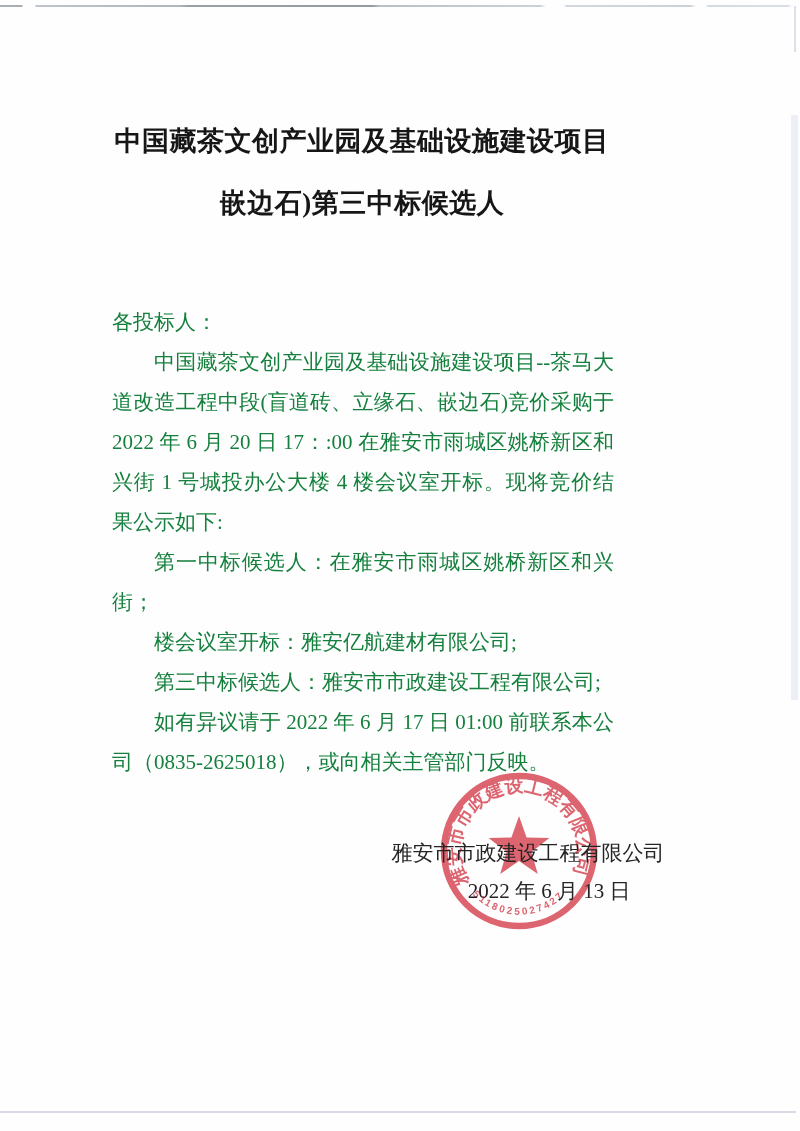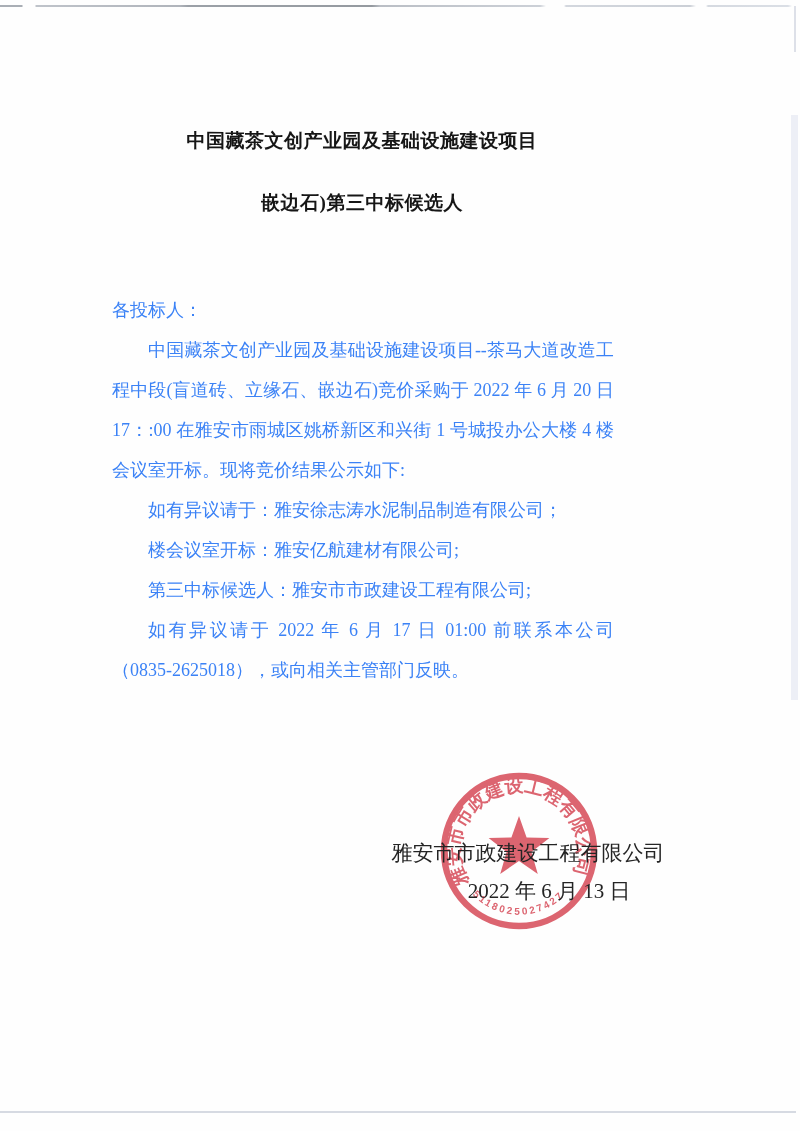--- a/index.html
+++ b/index.html
@@ -31,30 +31,30 @@
     position:absolute; top:115px; right:2px; width:7px; height:585px;
     background:#edeff6;
   }
   .artifact-right-line {
     position:absolute; top:6px; right:4px; width:2px; height:46px;
     background:#dde0e8;
   }
   
   .title-block {
     position:absolute; left:100px; top:110px; width:524px;
-    font-size:19px; font-weight:bold; color:#161616;
+    font-size:27px; font-weight:bold; color:#161616;
     text-align:center; line-height:62px;
     letter-spacing:.5px;
   }
   
   .body-block {
-    position:absolute; left:112px; top:290px; width:502px;
-    font-size:18px; line-height:40px;
+    position:absolute; left:112px; top:302px; width:502px;
+    font-size:21px; line-height:40px;
     text-align:justify; text-justify:inter-character;
-    color:#3b82f6; z-index:2;
+    color:#15803d; z-index:2;
   }
   .indent { text-indent:2em; }
   
   .signature-block {
     position:absolute; left:383px; top:834px; width:290px;
     font-size:21px; line-height:38px; text-align:center;
     color:#242424; z-index:2;
   }
   .signature-date { margin-left:42px; }
   
@@ -75,21 +75,21 @@
   <div class="artifact-right-line"></div>
 
   <div class="title-block">
     <div>中国藏茶文创产业园及基础设施建设项目</div>
     <div>嵌边石)第三中标候选人</div>
   </div>
 
   <div class="body-block">
     <div>各投标人：</div>
     <div class="indent">中国藏茶文创产业园及基础设施建设项目--茶马大道改造工程中段(盲道砖、立缘石、嵌边石)竞价采购于 2022 年 6 月 20 日 17：:00 在雅安市雨城区姚桥新区和兴街 1 号城投办公大楼 4 楼会议室开标。现将竞价结果公示如下:</div>
-    <div class="indent">如有异议请于：雅安徐志涛水泥制品制造有限公司；</div>
+    <div class="indent">第一中标候选人：在雅安市雨城区姚桥新区和兴街；</div>
     <div class="indent">楼会议室开标：雅安亿航建材有限公司;</div>
     <div class="indent">第三中标候选人：雅安市市政建设工程有限公司;</div>
     <div class="indent">如有异议请于 2022 年 6 月 17 日 01:00 前联系本公司（0835-2625018），或向相关主管部门反映。</div>
   </div>
 
   <div class="signature-block">
     <div>雅安市市政建设工程有限公司</div>
     <div class="signature-date">2022 年 6 月 13 日</div>
   </div>
 

